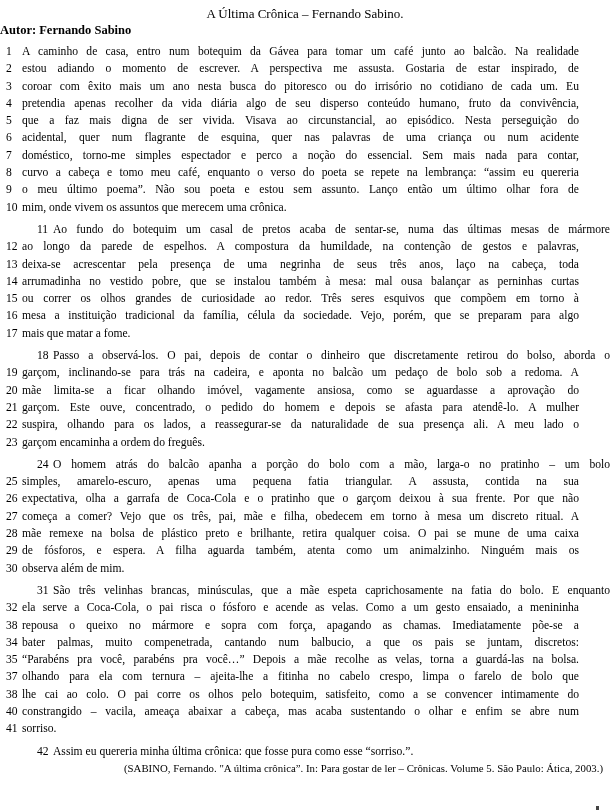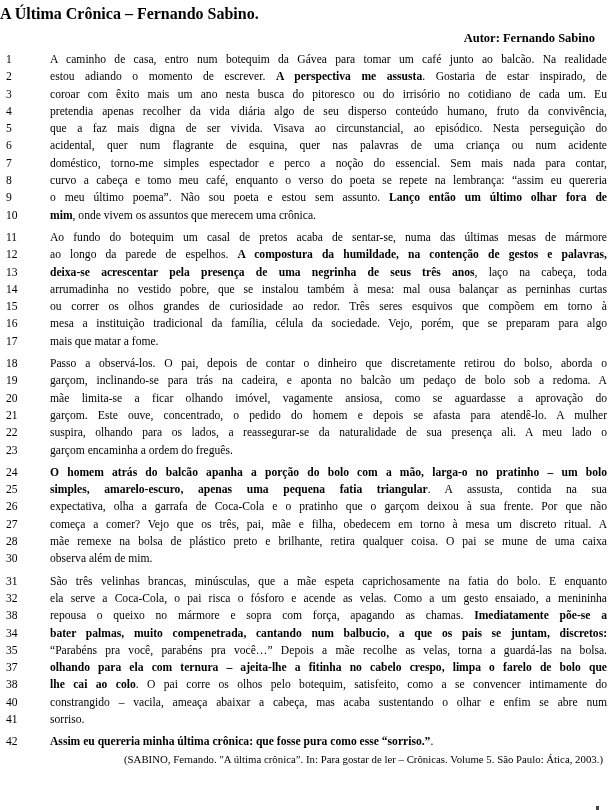--- a/index.html
+++ b/index.html
@@ -15,63 +15,64 @@
     color: #000000;
   }
   .page {
     position: relative;
     width: 610px;
     height: 810px;
     background: #ffffff;
   }
   .title {
     padding-top: 6px;
+    text-align: center;
+    font-weight: normal;
+    font-size: 13px;
+    line-height: 15px;
+  }
+  .author {
+    margin-top: 2px;
     text-align: left;
-    font-weight: bold;
-    font-size: 16px;
-    line-height: 15px;
-  }
-  .author {
-    margin-top: 10px;
-    text-align: right;
     padding-right: 15px;
     font-weight: bold;
     font-size: 12.5px;
     line-height: 15px;
   }
   .lines {
     margin-top: 5px;
   }
   .row {
     display: flex;
     height: 17.3px;
     line-height: 17.3px;
   }
   .row.gap {
     margin-top: 5px;
+    justify-content: flex-end;
   }
   .num {
     flex: none;
     width: 16px;
     padding-left: 6px;
     font-size: 11.6px;
   }
   .txt {
-    margin-left: 28px;
+    margin-left: 0;
     width: 557px;
     font-size: 11.6px;
     text-align: justify;
     overflow: hidden;
     height: 17.3px;
   }
   .txt.just {
     text-align-last: justify;
   }
   .bold {
-    font-weight: bold;
+    font-weight: normal;
   }
   .footer {
     margin-top: 2px;
     text-align: right;
     padding-right: 7px;
     font-size: 10.8px;
     line-height: 13px;
   }
   .page-mark {
     position: absolute;
@@ -195,20 +196,24 @@
       </div>
       <div class="row">
         <span class="num">27</span>
         <div class="txt just"><span>começa a comer? Vejo que os três, pai, mãe e filha, obedecem em torno à mesa um discreto ritual. A</span></div>
       </div>
       <div class="row">
         <span class="num">28</span>
         <div class="txt just"><span>mãe remexe na bolsa de plástico preto e brilhante, retira qualquer coisa. O pai se mune de uma caixa</span></div>
       </div>
       <div class="row">
+        <span class="num">29</span>
+        <div class="txt just"><span>de fósforos, e espera. A filha aguarda também, atenta como um animalzinho. Ninguém mais os</span></div>
+      </div>
+      <div class="row">
         <span class="num">30</span>
         <div class="txt"><span>observa além de mim.</span></div>
       </div>
       <div class="row gap">
         <span class="num">31</span>
         <div class="txt just"><span>São três velinhas brancas, minúsculas, que a mãe espeta caprichosamente na fatia do bolo. E enquanto</span></div>
       </div>
       <div class="row">
         <span class="num">32</span>
         <div class="txt just"><span>ela serve a Coca-Cola, o pai risca o fósforo e acende as velas. Como a um gesto ensaiado, a menininha</span></div>

